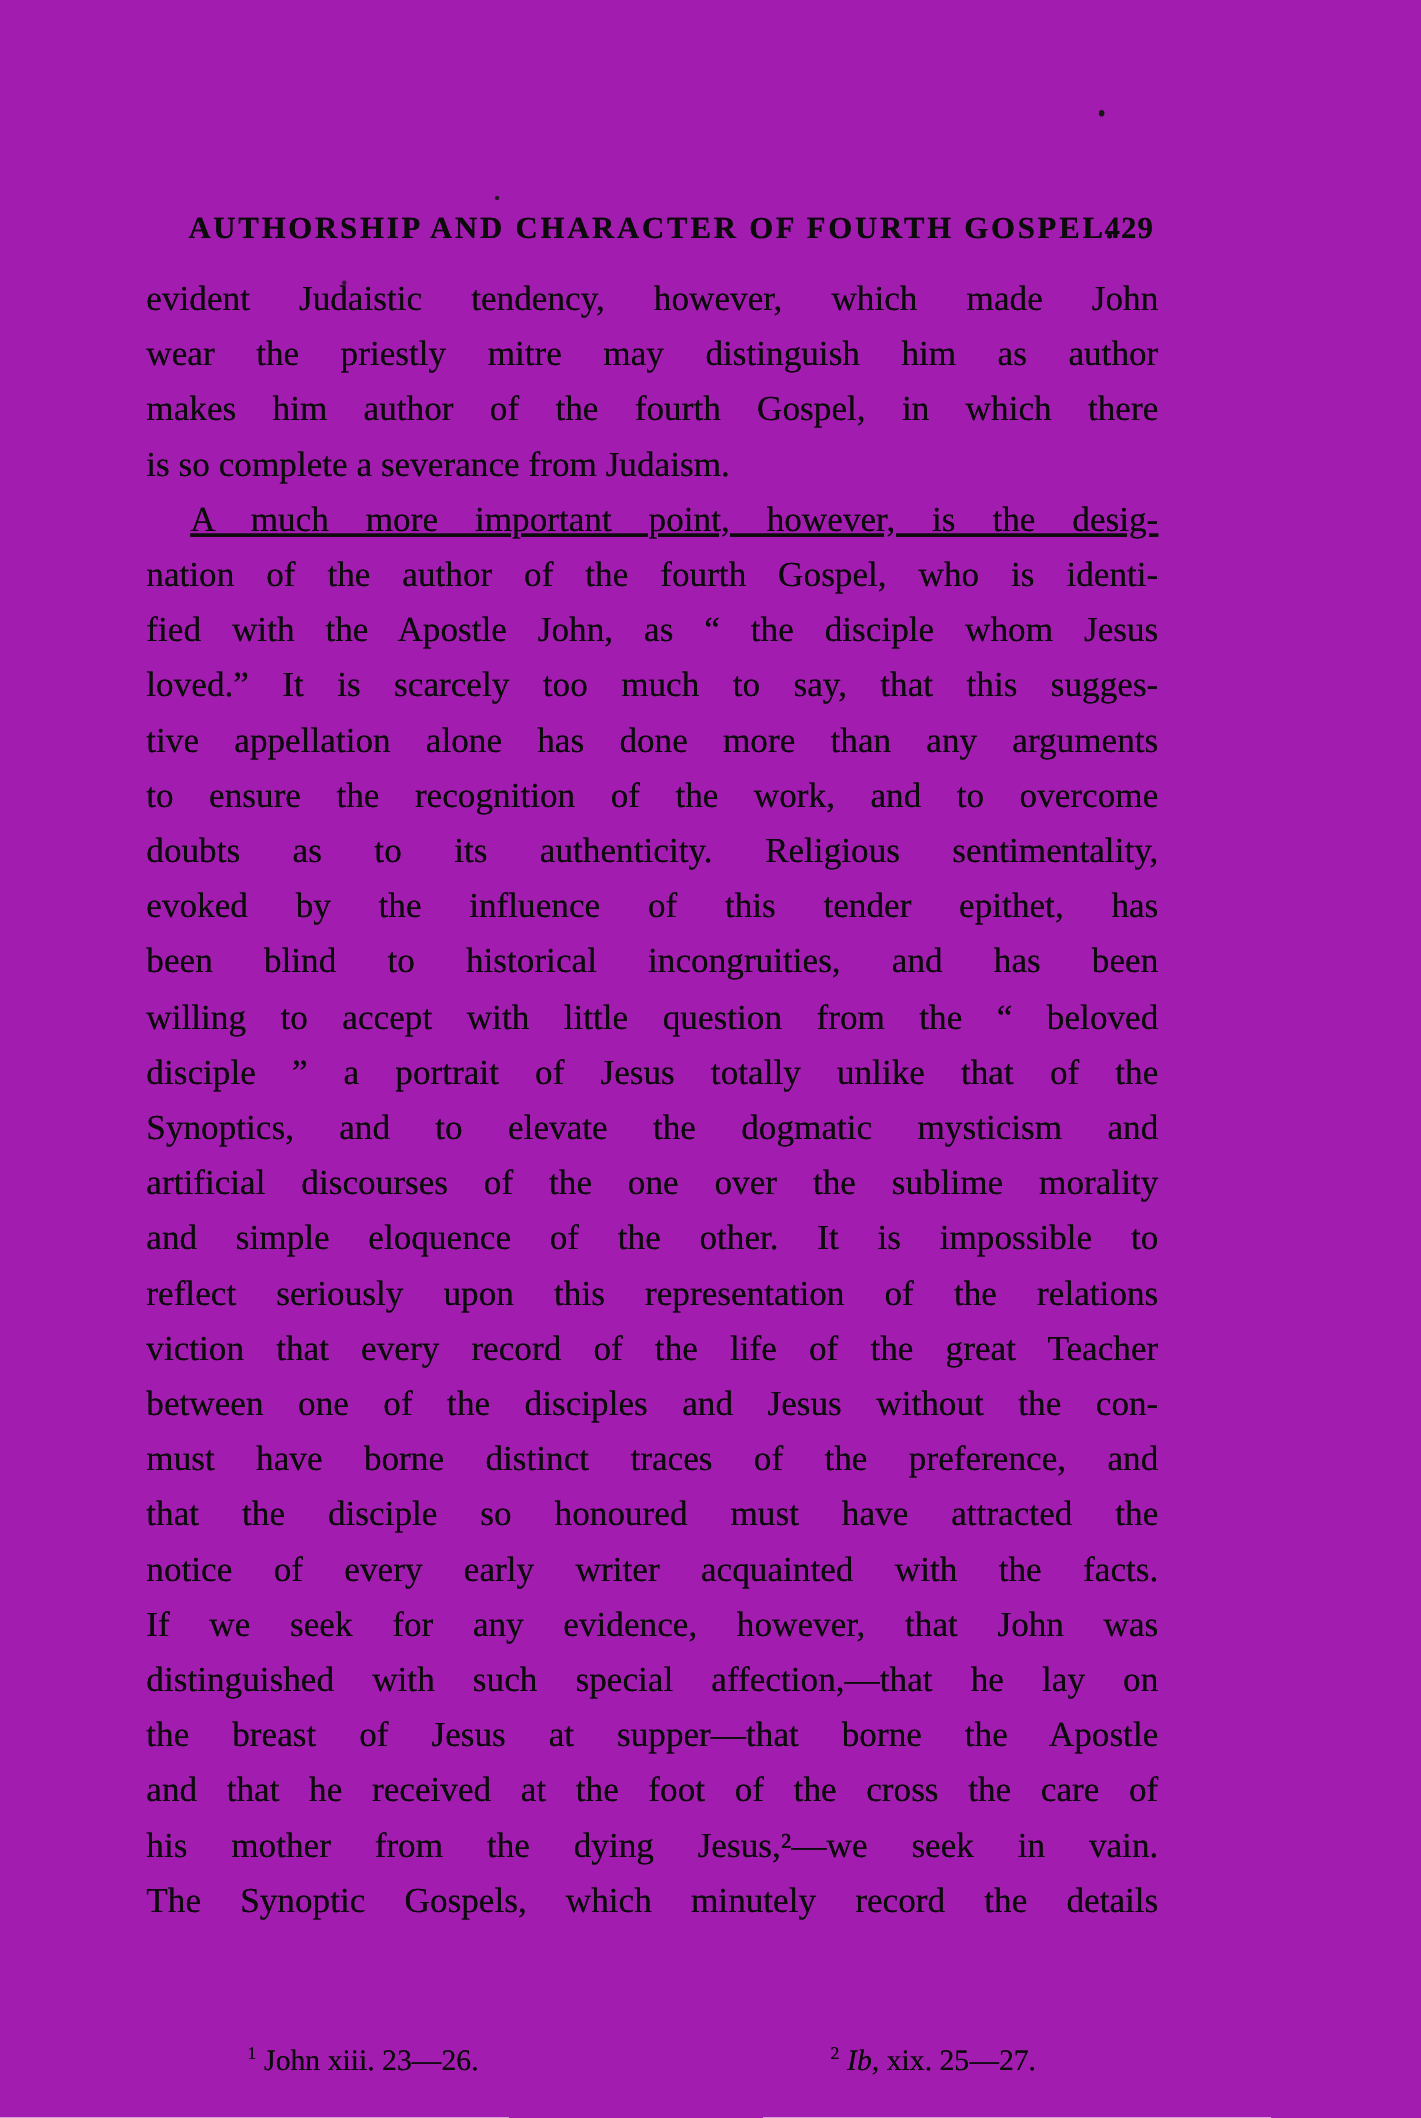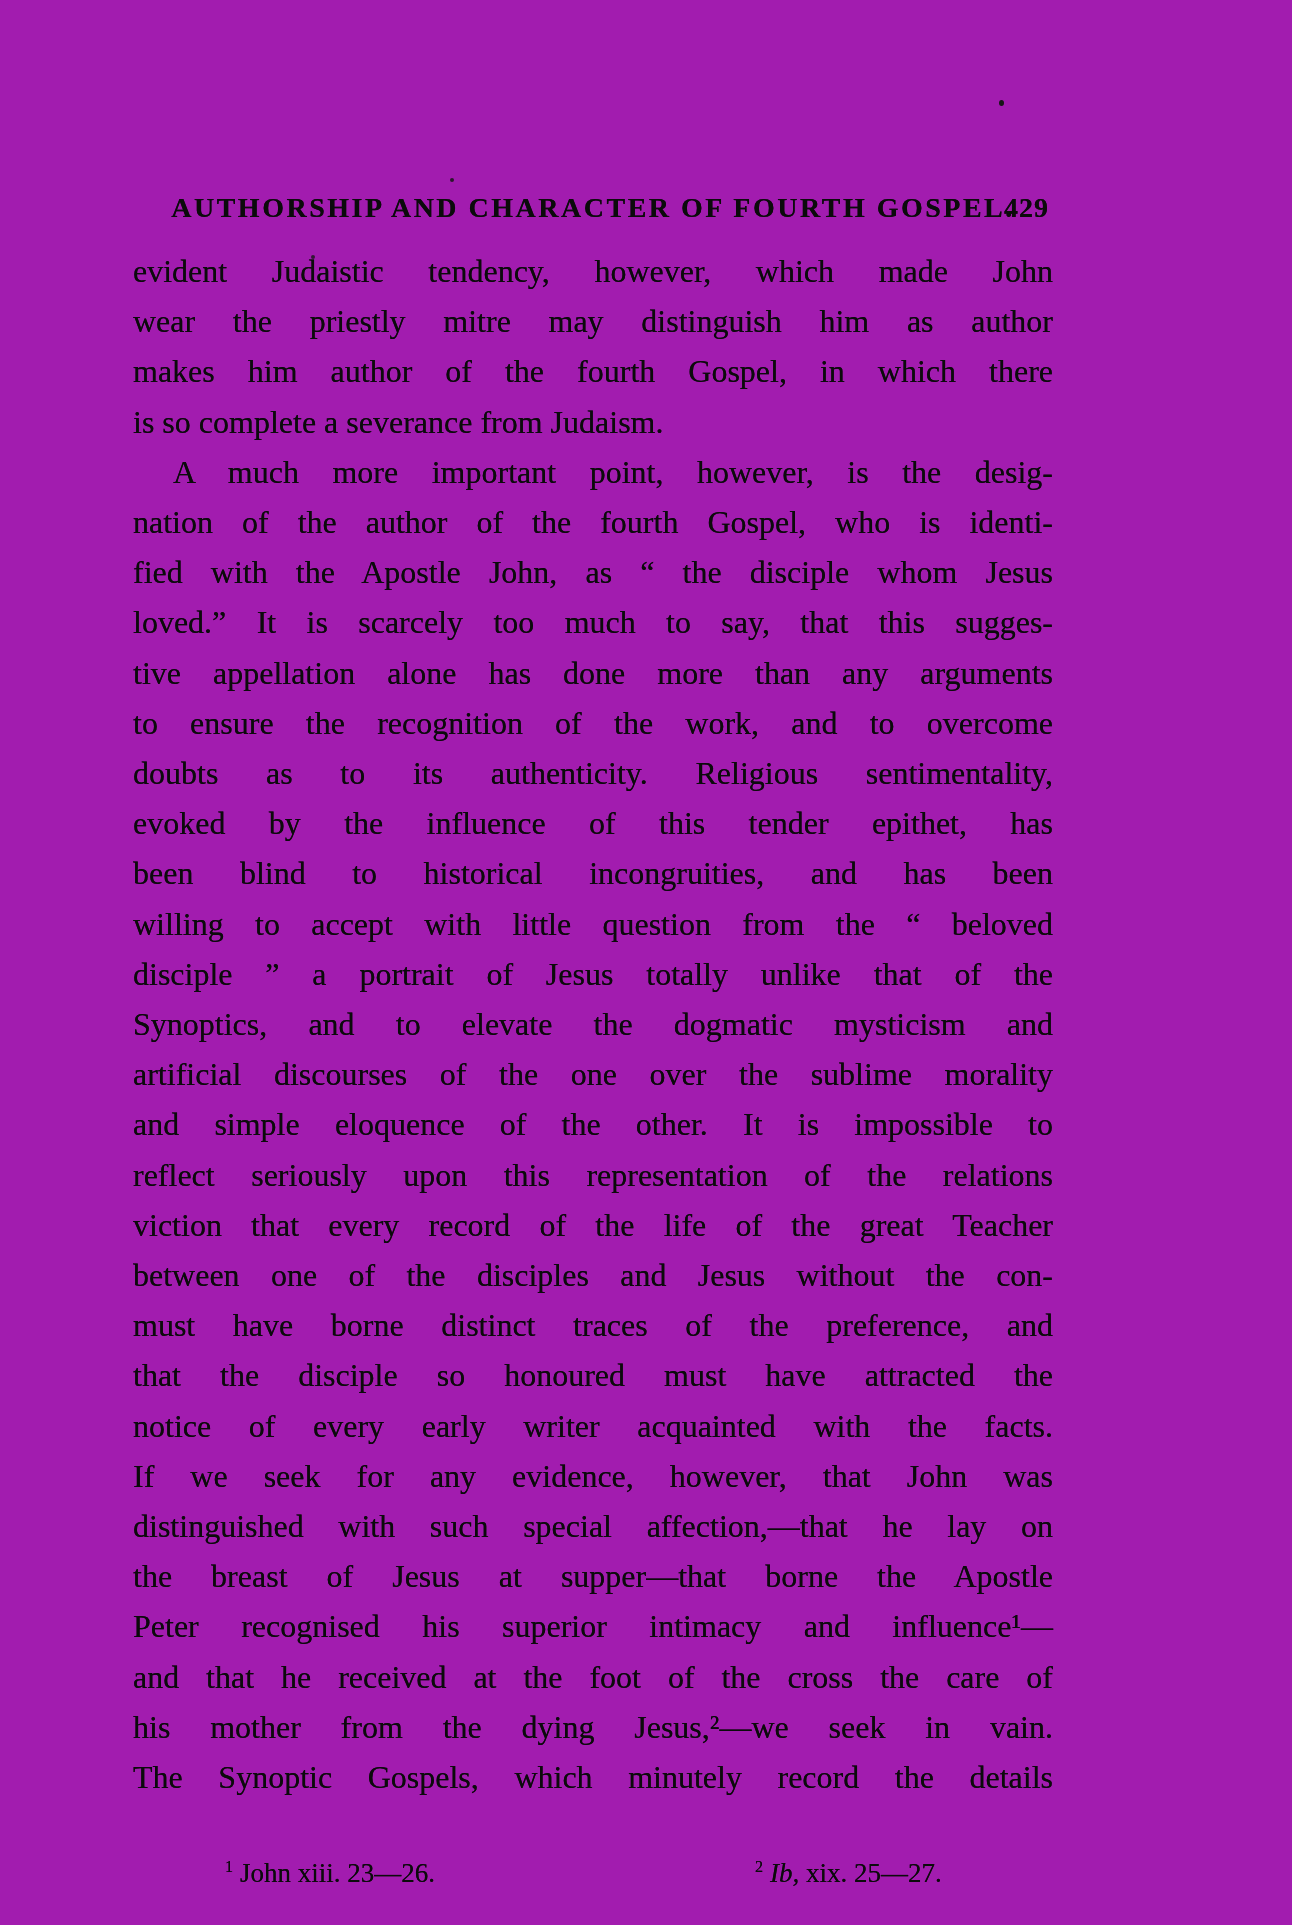--- a/index.html
+++ b/index.html
@@ -48,20 +48,21 @@
   }
   .line {
     text-align: justify;
     text-align-last: justify;
   }
   .line.end {
     text-align-last: left;
   }
   .line.indent {
     padding-left: 40px;
+    text-decoration: underline;
   }
   .footnotes {
     position: absolute;
     top: 1856px;
     left: 133px;
     width: 920px;
     height: 44px;
     font-size: 27px;
     line-height: 34px;
   }
@@ -117,21 +118,20 @@
       <div class="line">and simple eloquence of the other. It is impossible to</div>
       <div class="line">reflect seriously upon this representation of the relations</div>
       <div class="line">viction that every record of the life of the great Teacher</div>
       <div class="line">between one of the disciples and Jesus without the con-</div>
       <div class="line">must have borne distinct traces of the preference, and</div>
       <div class="line">that the disciple so honoured must have attracted the</div>
       <div class="line">notice of every early writer acquainted with the facts.</div>
       <div class="line">If we seek for any evidence, however, that John was</div>
       <div class="line">distinguished with such special affection,—that he lay on</div>
       <div class="line">the breast of Jesus at supper—that borne the Apostle</div>
-      <div class="line">Peter recognised his superior intimacy and influence¹—</div>
       <div class="line">and that he received at the foot of the cross the care of</div>
       <div class="line">his mother from the dying Jesus,²—we seek in vain.</div>
       <div class="line">The Synoptic Gospels, which minutely record the details</div>
     </div>
 
   <div class="footnotes">
     <span class="fn fn-left"><sup>1</sup><span>John xiii. 23—26.</span></span>
     <span class="fn fn-right"><sup>2</sup><i>Ib,</i><span> xix. 25—27.</span></span>
   </div>
 

